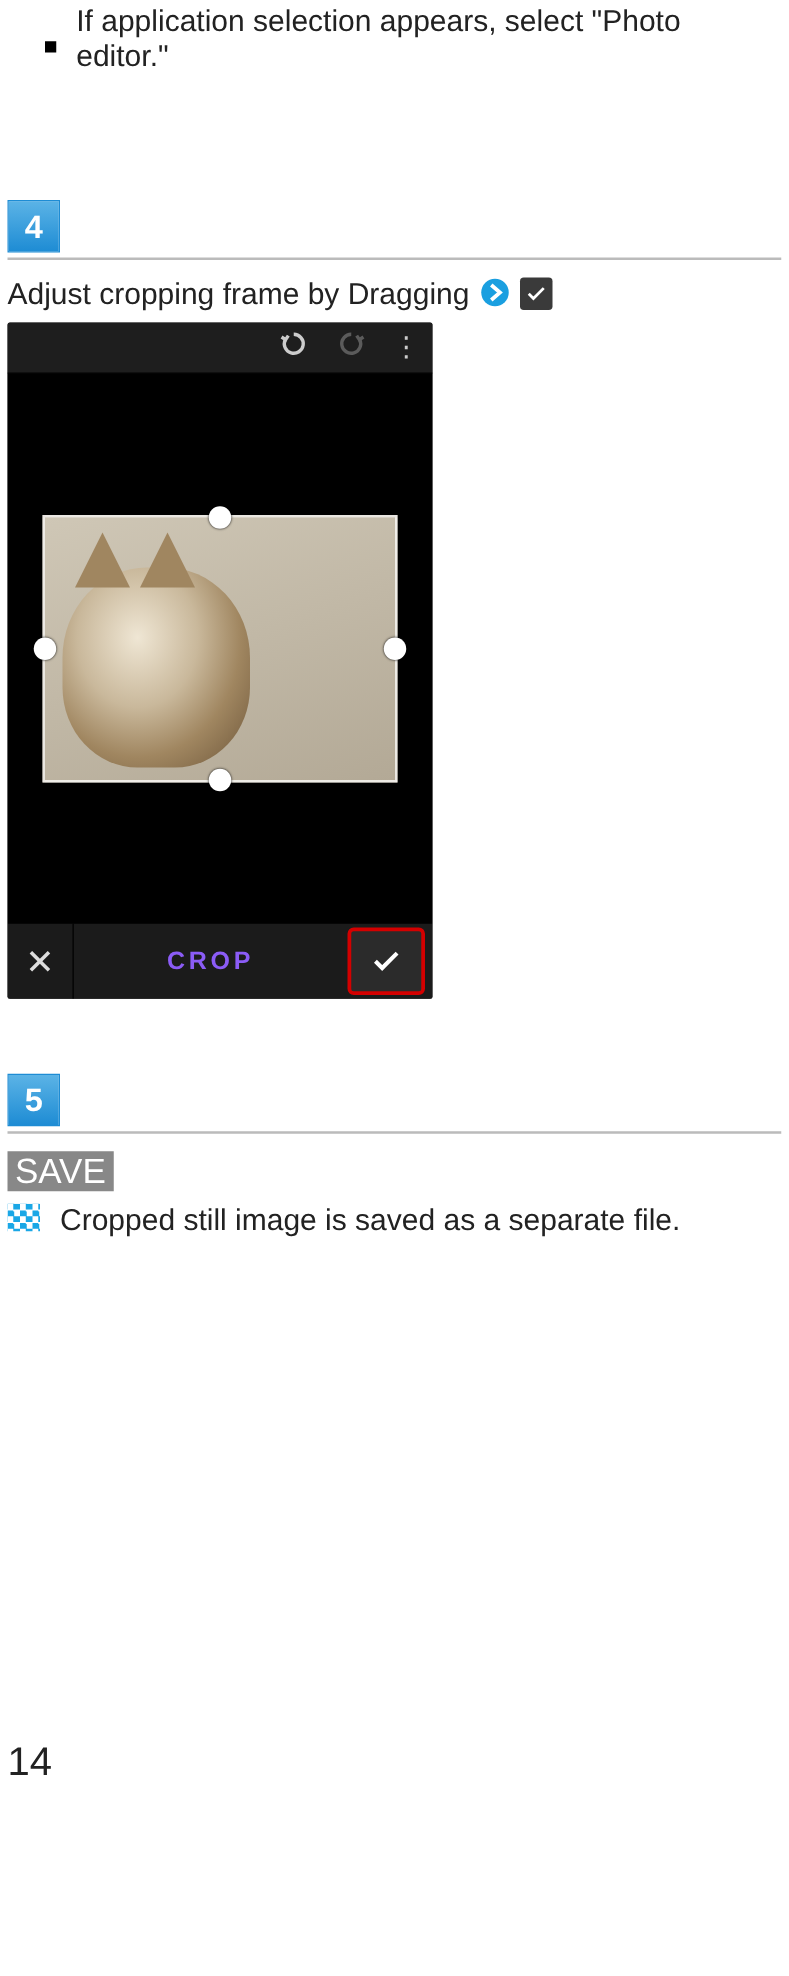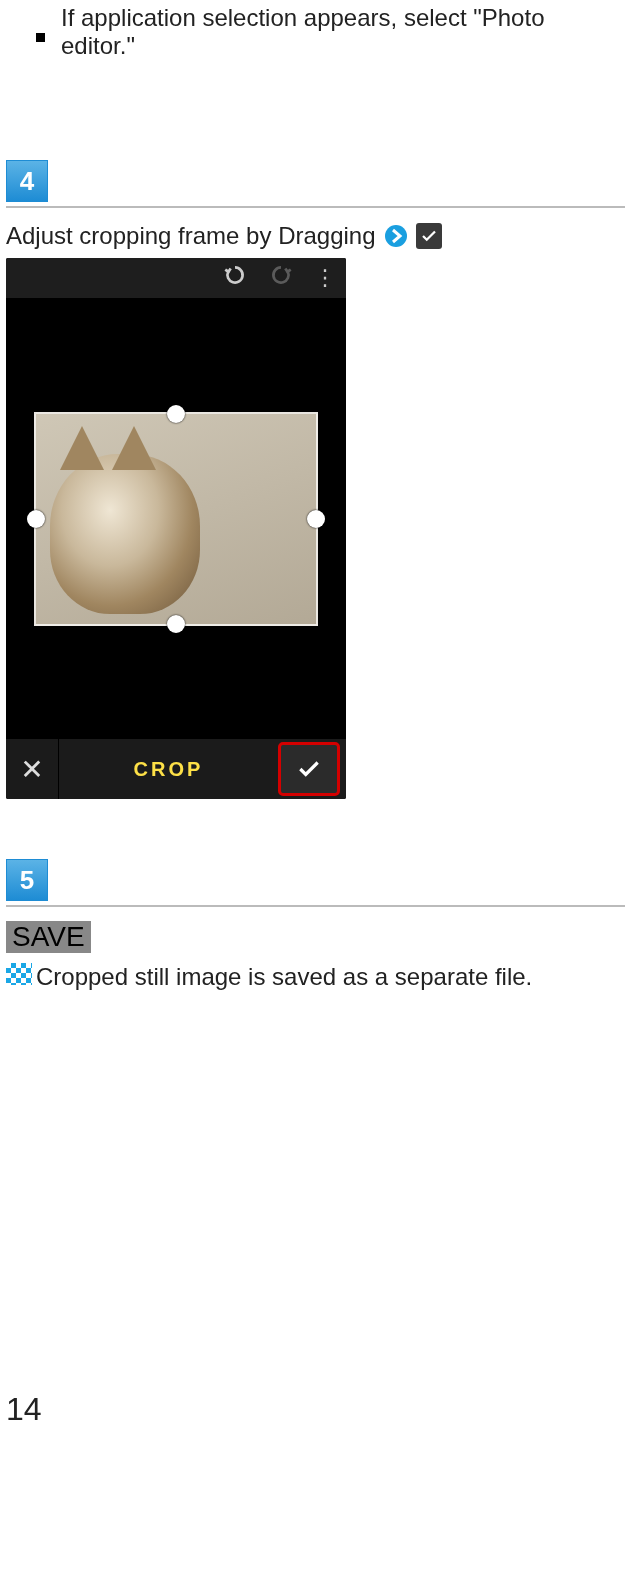--- a/index.html
+++ b/index.html
@@ -38,21 +38,20 @@
     margin-bottom: 4px;
   }
   hr.step-rule {
     border: none;
     border-top: 2px solid #bbb;
     margin: 0 0 14px 0;
   }
   .step-section { margin-top: 60px; }
   .step-title-line {
     display: flex;
-    align-items: center;
     gap: 8px;
     margin-bottom: 8px;
   }
   .arrow-icon {
     width: 24px; height: 24px;
     display: inline-flex; align-items: center; justify-content: center;
   }
   .arrow-icon svg { width: 24px; height: 24px; }
   .check-dark {
     width: 26px; height: 26px;
@@ -126,45 +125,45 @@
     background: #1b1b1b;
     display:flex;
     align-items:center;
     position: relative;
   }
   .pb-close {
     width:52px; height:60px; display:flex; align-items:center; justify-content:center;
     border-right:1px solid #000; color:#ddd; font-size:28px;
   }
   .pb-crop {
-    flex:1; text-align:center; color:#fde047; font-size:20px; letter-spacing:3px; font-weight:600;
+    flex:1; text-align:center; color:#8b5cf6; font-size:20px; letter-spacing:3px; font-weight:600;
   }
   .pb-ok {
     width:56px; height:48px; margin:6px 6px 6px 0;
     display:flex; align-items:center; justify-content:center;
     border:3px solid #d40000; border-radius:5px;
     background:#2b2b2b;
   }
   .pb-ok svg{ width:26px; height:26px; }
 
   .save-label {
     display:inline-block;
     background:#888;
-    color:#000000;
+    color:#ffffff;
     padding:0 6px;
     font-size:28px;
   }
   .flag-icon {
     width:26px; height:22px;
     display:inline-block;
     background:
       repeating-conic-gradient(#1aa7e6 0% 25%, #fff 0% 50%) 0 0/10px 10px;
     vertical-align: -2px;
   }
-  .result-line{ margin-top:10px; display:flex; align-items:flex-start; gap:4px; }
+  .result-line{ margin-top:10px; display:flex; align-items:flex-start; gap:16px; }
 
   .page-num { margin-top:400px; font-size:32px; }
 </style>
 </head>
 <body>
 
 <div class="bullet-line">
   <span class="bullet-square"></span>
   <span>If application selection appears, select "Photo editor."</span>
 </div>

